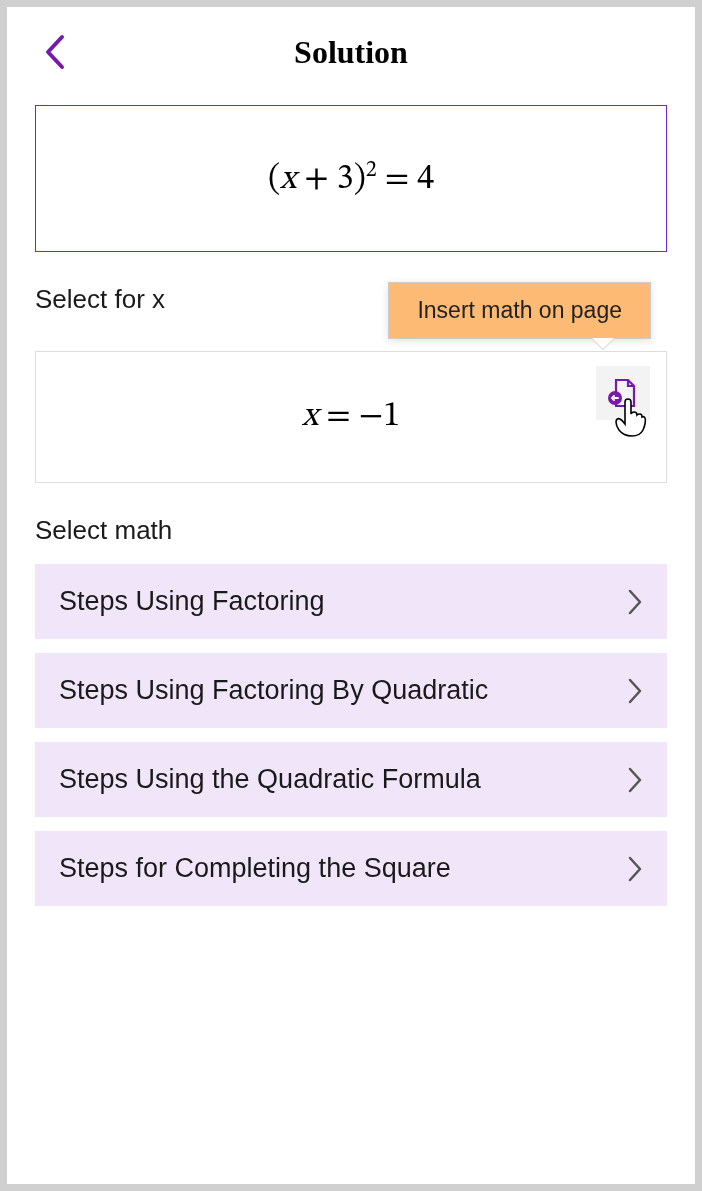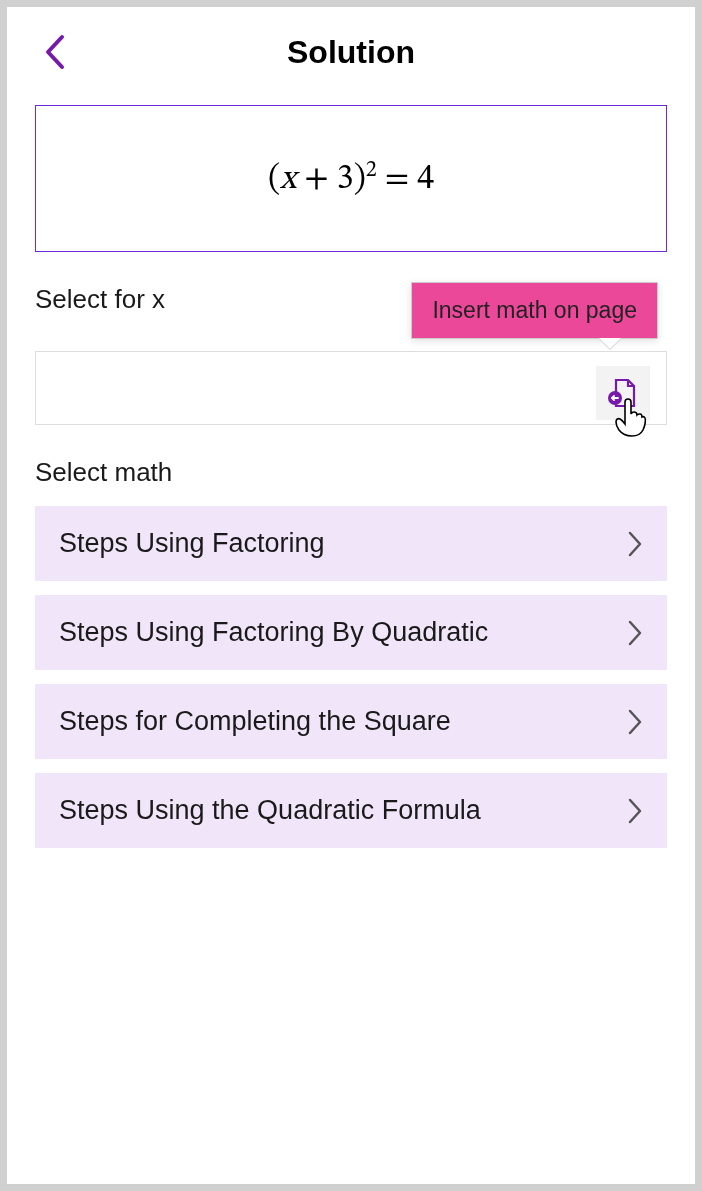--- a/index.html
+++ b/index.html
@@ -17,20 +17,21 @@
       padding: 20px 28px;
       position: relative;
     }
     .header {
       display: flex;
       align-items: center;
       justify-content: center;
       position: relative;
       height: 50px;
       margin-bottom: 28px;
+      font-family: Liberation Serif, serif;
     }
     .back-btn {
       position: absolute;
       left: 0;
       top: 50%;
       transform: translateY(-50%);
       width: 40px;
       height: 40px;
       display: flex;
       align-items: center;
@@ -73,26 +74,26 @@
     .math sup { font-size: 0.65em; vertical-align: super; }
     .sol-line { line-height: 1.7; }
     .solve-row {
       display: flex;
       justify-content: space-between;
       align-items: flex-start;
       margin-bottom: 18px;
     }
     .tooltip {
       position: absolute;
-      right: 8px;
+      right: 15px;
       top: -70px;
-      background: #ec4899;
+      background: #fdba74;
       border: 1px solid #ccc;
       box-shadow: 0 2px 8px rgba(0,0,0,0.12);
-      padding: 14px 20px;
+      padding: 14px 28px;
       font-size: 23px;
       color: #222;
       white-space: nowrap;
     }
     .tooltip::after {
       content: '';
       position: absolute;
       bottom: -11px;
       right: 36px;
       width: 0;
@@ -181,43 +182,44 @@
       <svg width="34" height="34" viewBox="0 0 34 34">
         <path d="M 10 4 L 22 4 L 28 10 L 28 30 L 10 30 Z" fill="none" stroke="#7719aa" stroke-width="2.2"></path>
         <path d="M 22 4 L 22 10 L 28 10" fill="none" stroke="#7719aa" stroke-width="2.2"></path>
         <circle cx="9" cy="22" r="7" fill="#7719aa"></circle>
         <path d="M 12 22 L 6 22 M 8 20 L 6 22 L 8 24" fill="none" stroke="#fff" stroke-width="1.8" stroke-linecap="round"></path>
       </svg>
     </button>
     <svg class="hand-cursor" width="40" height="44" viewBox="0 0 40 44">
       <path d="M 15 6 C 15 4 16 3 18 3 C 20 3 21 4 21 6 L 21 18 C 21 18 22 16 24 16 C 26 16 27 17 27 19 C 27 19 28 18 30 18 C 32 18 32 20 32 21 C 32 21 34 20 35 22 C 36 24 35 30 33 34 C 31 38 28 40 22 40 C 16 40 12 38 9 34 C 7 31 6 28 6 26 C 6 23 8 22 10 23 C 12 24 15 28 15 28 Z" fill="#fff" stroke="#000" stroke-width="1.6"></path>
     </svg>
+    <div class="math sol-line"><span class="var">x</span> = −1</div>
   </div>
 
   <div class="section-label">Select math</div>
   <div class="steps-list">
     <button class="step-item">
       <span>Steps Using Factoring</span>
       <svg class="chev" width="16" height="28" viewBox="0 0 16 28">
           <polyline points="3,3 13,14 3,25" fill="none" stroke="#555" stroke-width="2.5" stroke-linecap="round" stroke-linejoin="round"></polyline>
         </svg>
     </button>
     <button class="step-item">
       <span>Steps Using Factoring By Quadratic</span>
       <svg class="chev" width="16" height="28" viewBox="0 0 16 28">
           <polyline points="3,3 13,14 3,25" fill="none" stroke="#555" stroke-width="2.5" stroke-linecap="round" stroke-linejoin="round"></polyline>
         </svg>
     </button>
     <button class="step-item">
+      <span>Steps Using the Quadratic Formula</span>
+      <svg class="chev" width="16" height="28" viewBox="0 0 16 28">
+          <polyline points="3,3 13,14 3,25" fill="none" stroke="#555" stroke-width="2.5" stroke-linecap="round" stroke-linejoin="round"></polyline>
+        </svg>
+    </button>
+    <button class="step-item">
       <span>Steps for Completing the Square</span>
       <svg class="chev" width="16" height="28" viewBox="0 0 16 28">
           <polyline points="3,3 13,14 3,25" fill="none" stroke="#555" stroke-width="2.5" stroke-linecap="round" stroke-linejoin="round"></polyline>
         </svg>
     </button>
-    <button class="step-item">
-      <span>Steps Using the Quadratic Formula</span>
-      <svg class="chev" width="16" height="28" viewBox="0 0 16 28">
-          <polyline points="3,3 13,14 3,25" fill="none" stroke="#555" stroke-width="2.5" stroke-linecap="round" stroke-linejoin="round"></polyline>
-        </svg>
-    </button>
   </div>
 
 </div>
 
 </body></html>

